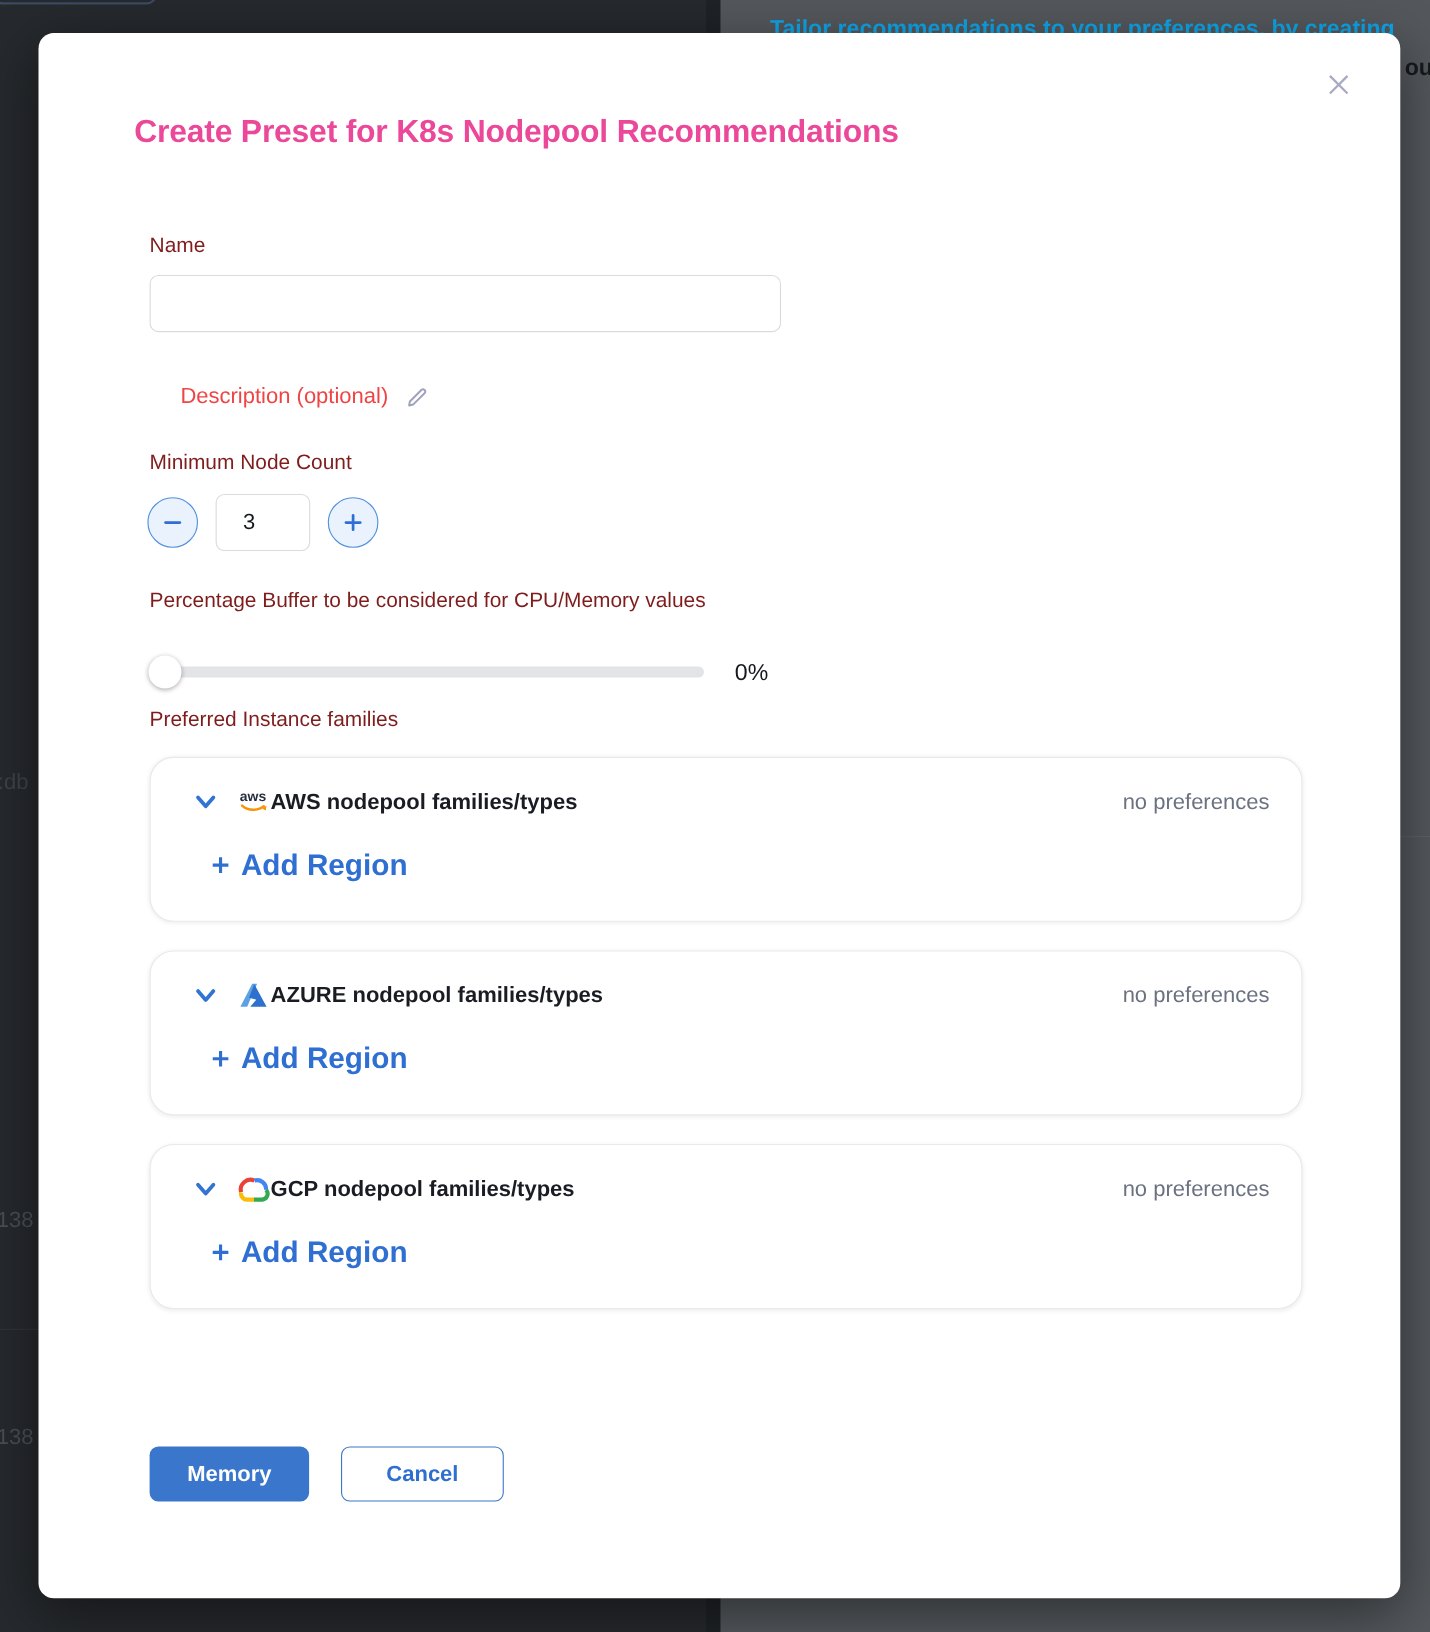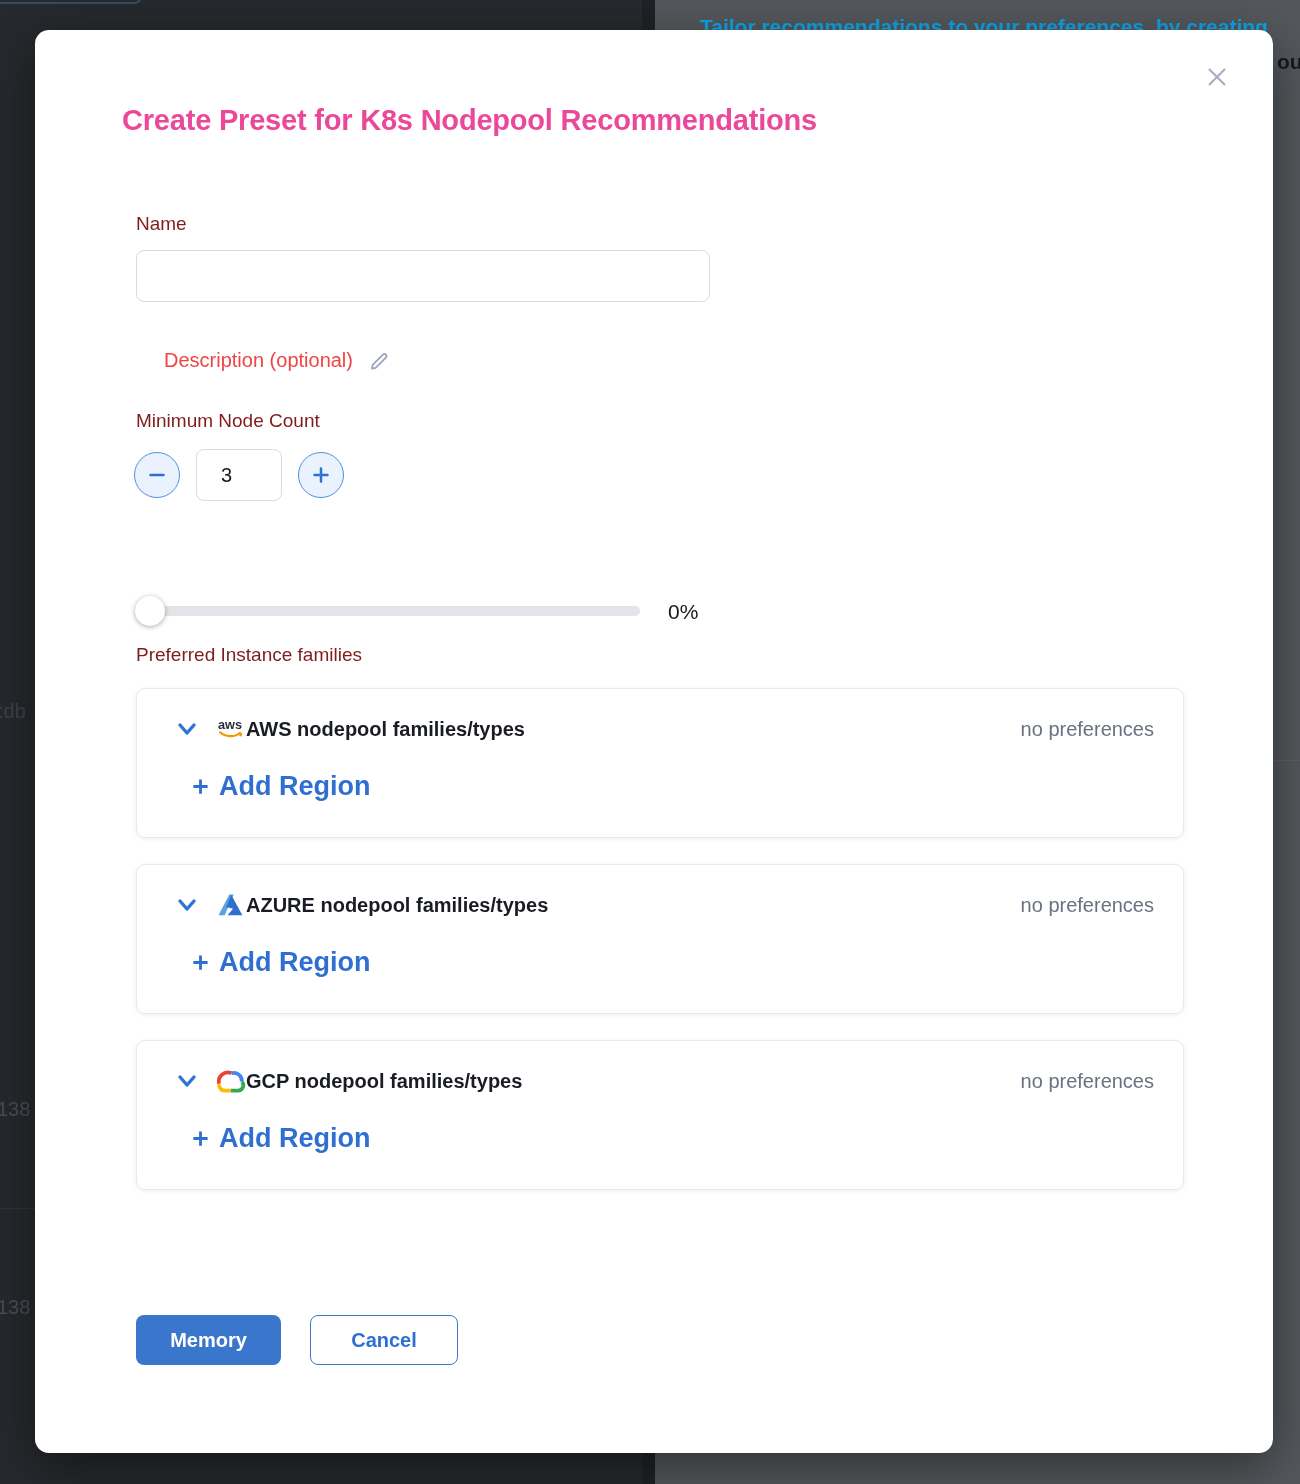--- a/index.html
+++ b/index.html
@@ -46,21 +46,21 @@
 
   .lbl-buffer { left:101px; top:506px; }
   .slider-track { position:absolute; left:102px; top:576px; width:503px; height:10px; border-radius:6px; background:#e2e4e8; cursor:pointer; }
   .slider-handle { position:absolute; left:-2px; top:-10px; width:30px; height:30px; border-radius:50%;
                    background:#fff; box-shadow:0 1px 5px rgba(0,0,0,.35); cursor:grab; }
   .buffer-val { position:absolute; left:633px; top:570px; font-size:21px; font-weight:500; color:#15181e; }
 
   .lbl-pref { left:101px; top:614px; }
 
   .card { position:absolute; left:101px; width:1048px; height:150px; background:#fff; border:1px solid #e7e9ee;
-          border-radius:9px; box-shadow:0 1px 4px rgba(23,28,38,.08); }
+          border-radius:22px; box-shadow:0 1px 4px rgba(23,28,38,.08); }
   .card1 { top:658px; } .card2 { top:834px; } .card3 { top:1010px; }
   .card-head { position:absolute; left:37px; right:29px; top:22px; height:36px; display:flex; align-items:center; }
   .chev-btn { background:none; border:none; padding:0; width:26px; height:26px; cursor:pointer;
               display:flex; align-items:center; justify-content:center; }
   .logo { width:32px; height:32px; margin-left:14px; display:flex; align-items:center; justify-content:center; }
   .card-title { font-size:20px; font-weight:600; color:#191c22; }
   .card-status { margin-left:auto; font-size:20px; color:#6a7180; }
   .add-region { position:absolute; left:54px; top:82px; display:flex; align-items:center; gap:9px; background:none;
                 border:none; padding:0; cursor:pointer; color:#2f6fd2; font-size:27px; font-weight:700; font-family:inherit; }
 
@@ -113,20 +113,21 @@
         <path d="M4.5 11 H17.5" stroke="#2f6fd2" stroke-width="2.5" stroke-linecap="round" fill="none"></path>
       </svg>
     </button>
     <input class="count-input" type="text" value="3" style="">
     <button class="step-btn step-plus">
       <svg width="22" height="22" viewBox="0 0 22 22">
         <path d="M4.5 11 H17.5 M11 4.5 V17.5" stroke="#2f6fd2" stroke-width="2.5" stroke-linecap="round" fill="none"></path>
       </svg>
     </button>
 
+    <div class="lbl lbl-buffer">Percentage Buffer to be considered for CPU/Memory values</div>
     <div class="slider-track">
       <div class="slider-handle"></div>
     </div>
     <div class="buffer-val">0%</div>
 
     <div class="lbl lbl-pref">Preferred Instance families</div>
 
     <div class="card card1">
       <div class="card-head">
         <button class="chev-btn">

